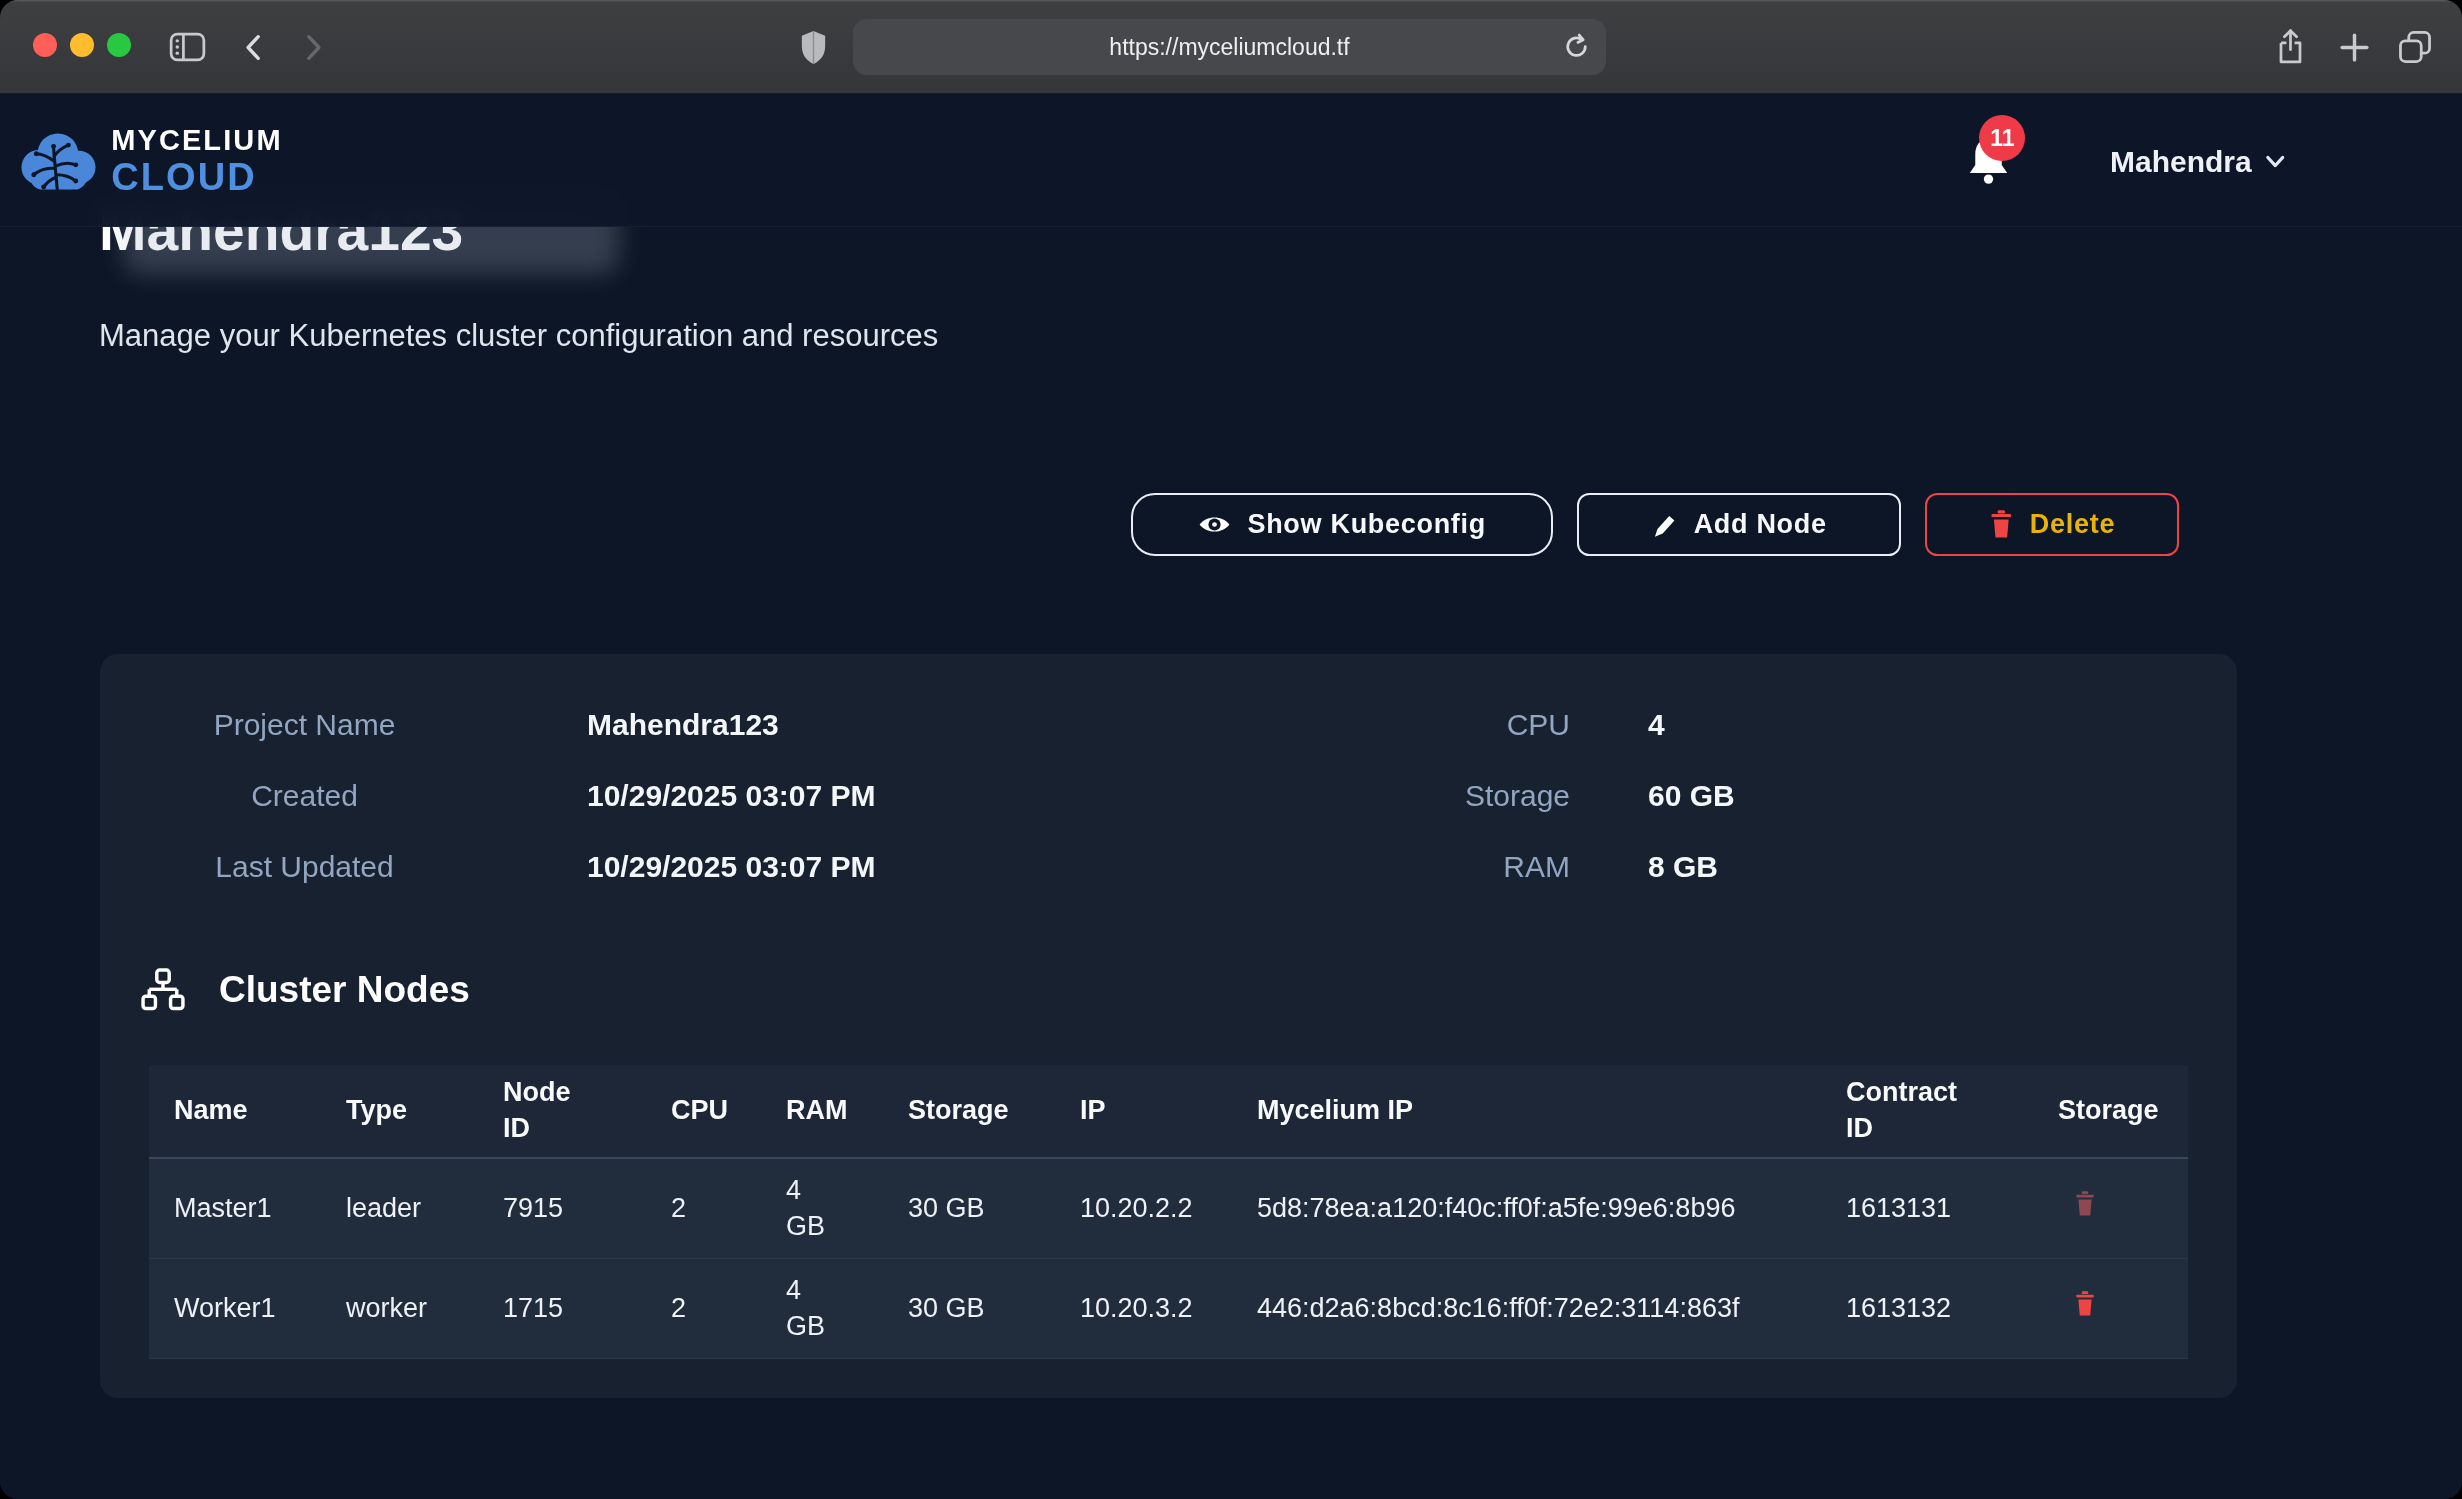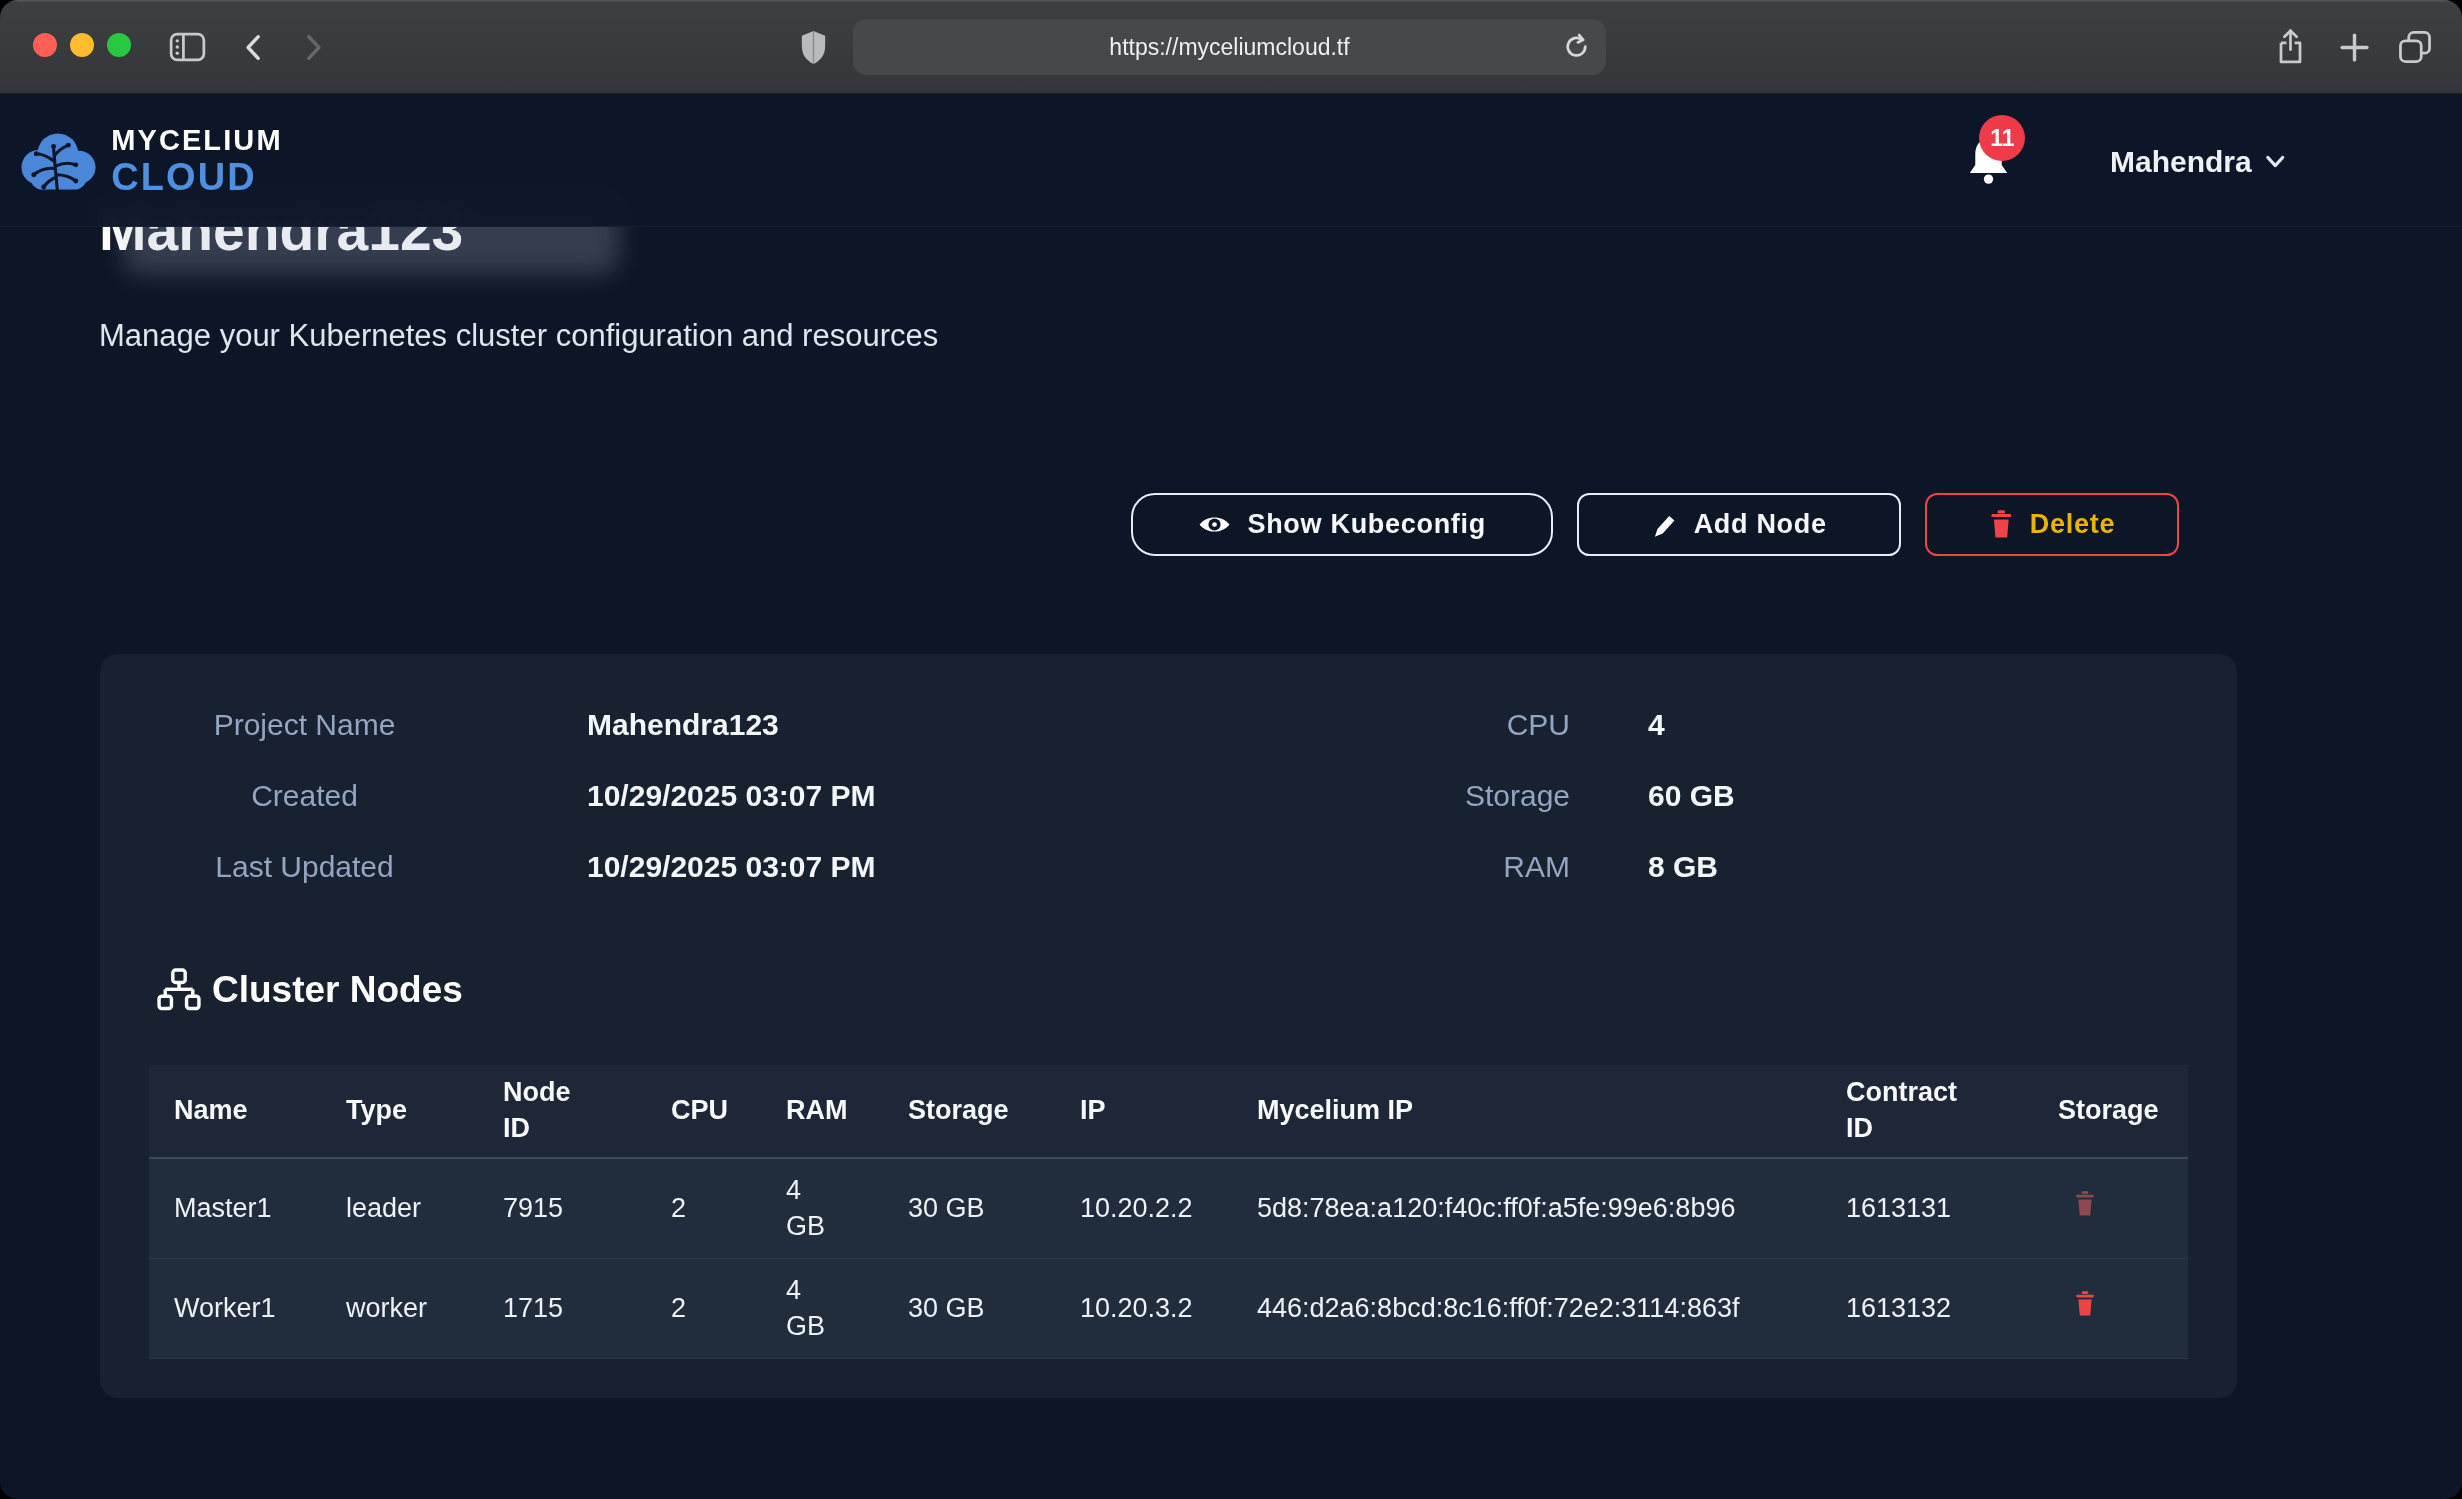--- a/index.html
+++ b/index.html
@@ -48,21 +48,21 @@
   .panel { position:absolute; left:100px; top:558px; width:2137px; height:744px; background:#17212f; border-radius:18px; z-index:1; }
   .info-col { position:absolute; top:35px; }
   .info-col.left { left:0; }
   .info-col.right { left:1066px; }
   .info-row { display:flex; align-items:center; height:71px; }
   .info-lbl { color:#92a5c1; font-size:30px; text-align:right; }
   .info-col.left .info-lbl { width:409px;text-align:center; }
   .info-col.right .info-lbl { width:404px; }
   .info-val { color:#f4f7fa; font-size:30px; font-weight:600; margin-left:78px; }
 
-  .cluster-heading { position:absolute; left:57px; top:314px; display:flex; align-items:center; gap:11px; }
+  .cluster-heading { position:absolute; left:41px; top:314px; display:flex; align-items:center; gap:34px; }
   .cluster-heading .txt { color:#fff; font-size:37px; font-weight:700; }
 
   
   .table { position:absolute; left:49px; top:411px; width:2039px; font-size:27px; color:#eef2f7; }
   .trow { display:grid; grid-template-columns:172px 157px 168px 115px 122px 172px 177px 589px 212px 156px; align-items:center; }
   .trow > div { padding-left:25px; line-height:1.32; }
   .thead { height:94px; background:#1d2737; font-weight:700; color:#f8fafc; border-bottom:2.1px solid #3a4758; }
   .tbody-row { height:100px; background:#212c3d; border-bottom:1.4px solid #2c3848; }
   .force-narrow { display:inline-block; max-width:89px; }
   .force-narrow-c { display:inline-block; max-width:130px; }

